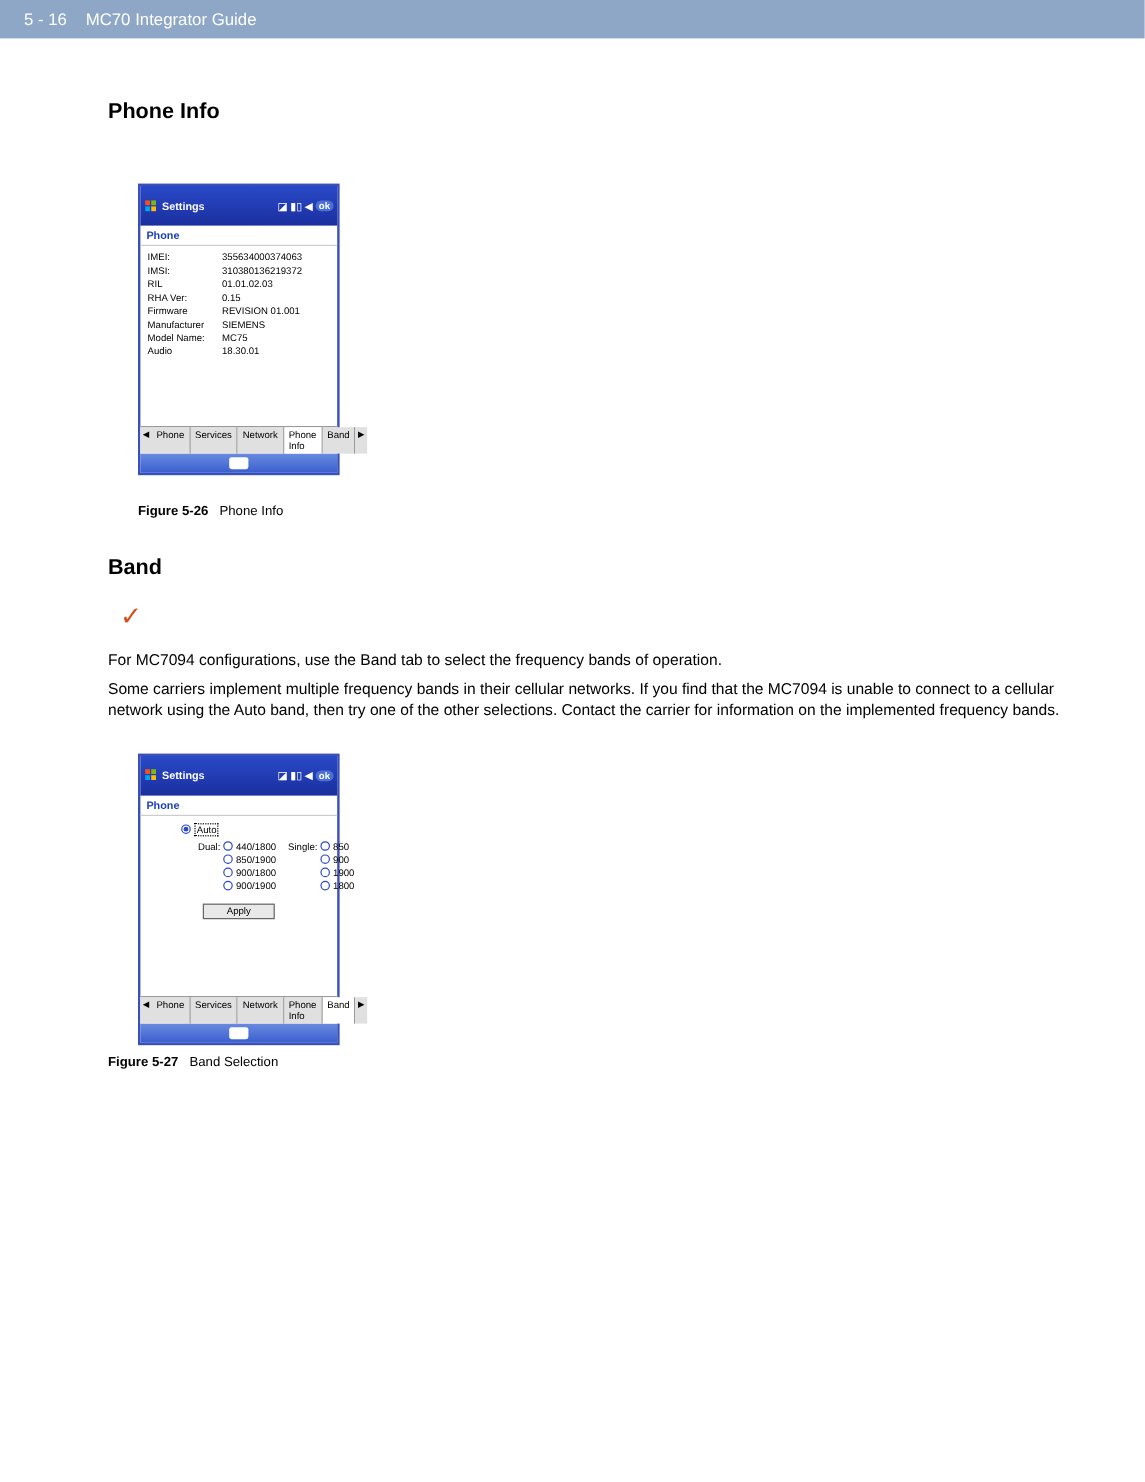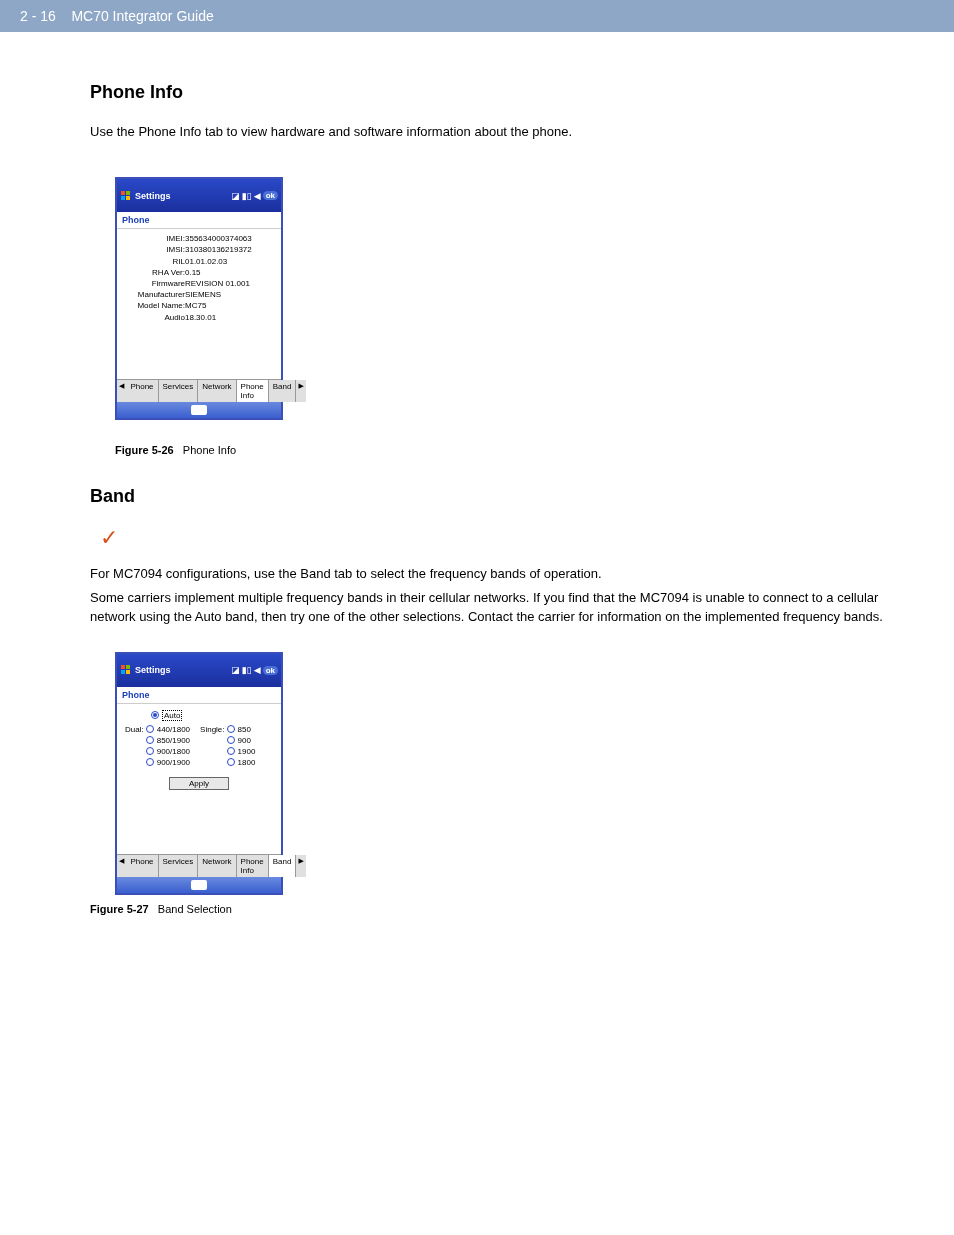--- a/index.html
+++ b/index.html
@@ -113,21 +113,21 @@
   }
   .pda-body {
     padding: 4px 6px;
     height: 150px;
   }
   .info-row {
     display: flex;
     font-size: 8px;
     line-height: 1.4;
   }
-  .info-label { width: 62px; text-align: right; }
+  .info-label { width: 62px; }
   .info-value { flex: 1; }
   .pda-tabs {
     display: flex;
     background: #e8e8e8;
     border-top: 1px solid #999;
     font-size: 8px;
   }
   .pda-tab {
     padding: 2px 4px;
     border-right: 1px solid #999;
@@ -210,29 +210,28 @@
     border: 1px solid #666;
     background: #e8e8e8;
     text-align: center;
     padding: 1px 0;
   }
 </style>
 </head>
 <body>
 
 <div class="page-header">
-  <span>2 - 16</span>
+  <span>5 - 16</span>
   &nbsp;&nbsp;
   <span>MC70 Integrator Guide</span>
 </div>
 
 <div class="content">
 
   <div class="section-heading">Phone Info</div>
-  <p class="body-text">Use the Phone Info tab to view hardware and software information about the phone.</p>
 
   <div style="height:30px"></div>
 
   <div class="pda">
     <div class="pda-titlebar">
       <span class="pda-flag">
         <svg width="12" height="12" viewBox="0 0 12 12">
             <rect x="1" y="1" width="4" height="4" fill="#f25022"></rect>
             <rect x="6" y="1" width="4" height="4" fill="#7fba00"></rect>
             <rect x="1" y="6" width="4" height="4" fill="#00a4ef"></rect>
@@ -330,21 +329,21 @@
         <span class="ok-btn">ok</span>
       </span>
     </div>
     <div class="pda-subtitle">Phone</div>
     <div class="band-body">
       <div class="band-auto radio-row">
         <span class="radio selected"></span>
         <span class="dotted-box">Auto</span>
       </div>
       <div class="band-cols">
-        <div style="display:flex; align-items:flex-start;">
+        <div style="display:flex; align-items:flex-start;margin-left:40px;">
           <span class="band-col-label">Dual:</span>
           <div class="band-col">
             <div class="radio-row">
                 <span class="radio"></span>
                 <span>440/1800</span>
               </div>
             <div class="radio-row">
                 <span class="radio"></span>
                 <span>850/1900</span>
               </div>

